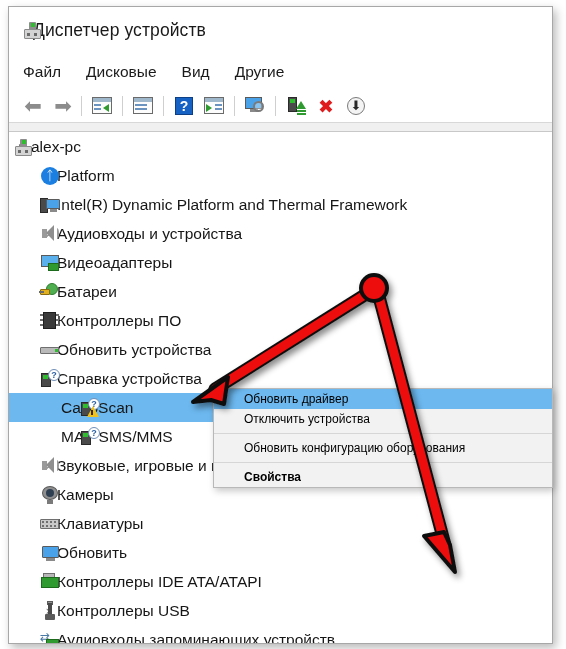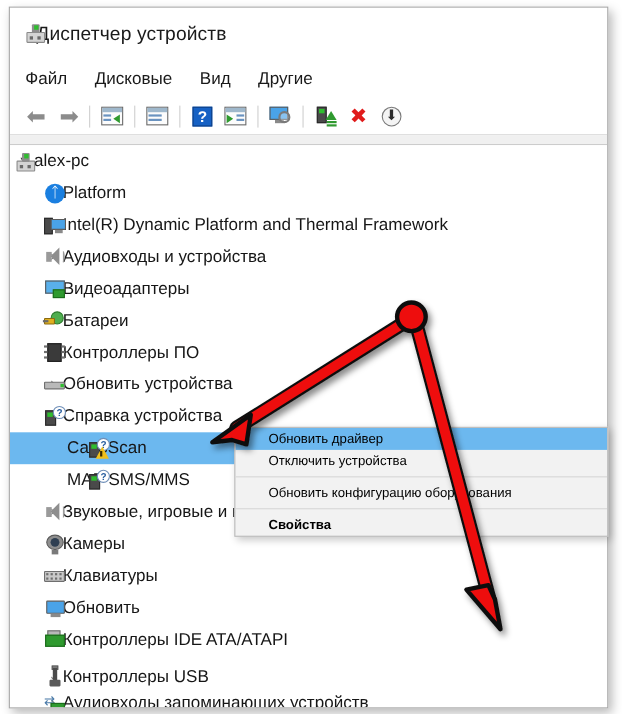--- a/index.html
+++ b/index.html
@@ -539,21 +539,21 @@
 
       <div class="tree-row" style="padding-left:30px;">
         <span class="chev">›</span>
         <span class="tico ic">
           <span class="ctr-t"></span>
             <span class="ctr-c"></span>
         </span>
         <span class="tlabel">Контроллеры IDE ATA/ATAPI</span>
       </div>
 
-      <div class="tree-row" style="padding-left:30px;align-items:flex-end;">
+      <div class="tree-row" style="padding-left:30px;">
         <span class="chev">›</span>
         <span class="tico ic">
           <span class="usb-t"></span>
             <span class="usb-s"></span>
             <span class="usb-h"></span>
         </span>
         <span class="tlabel">Контроллеры USB</span>
       </div>
 
       <div class="tree-row" style="padding-left:30px;">

